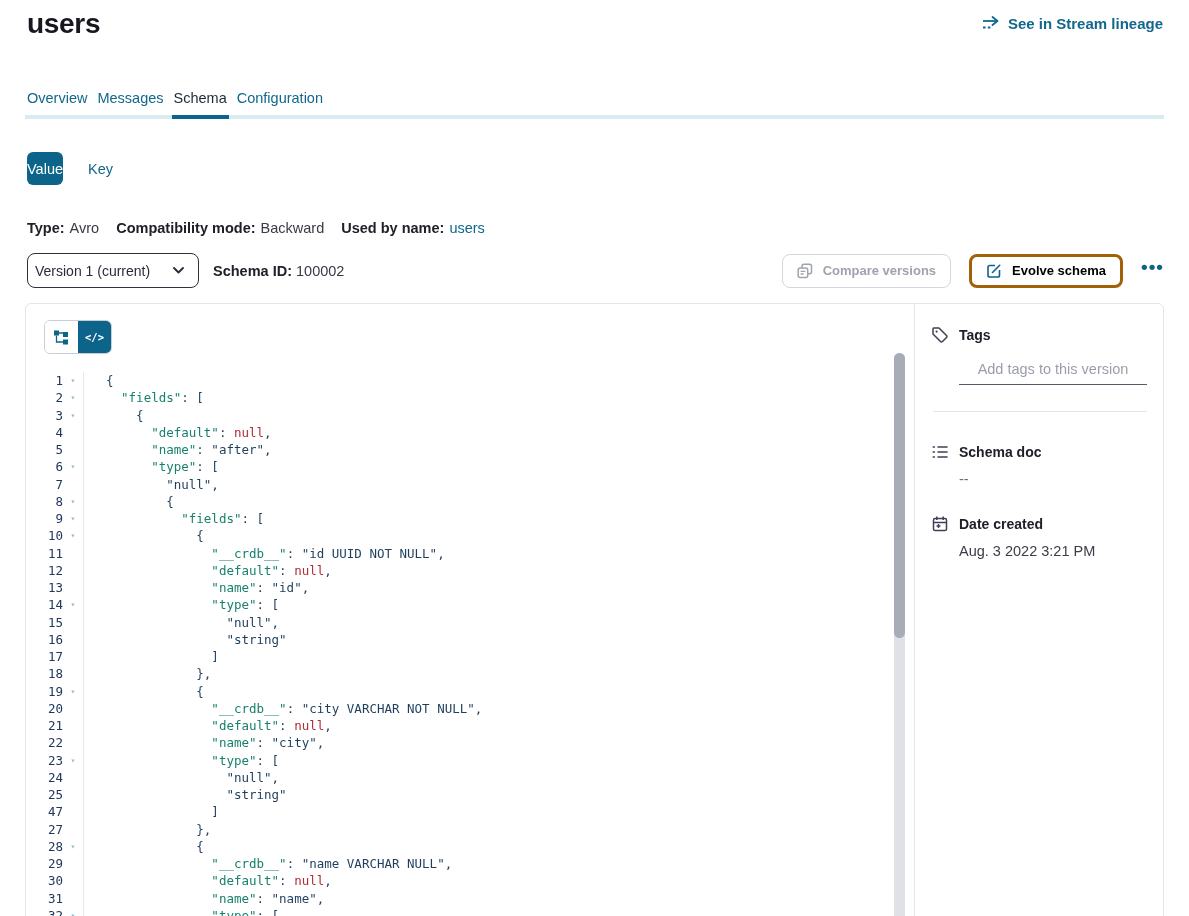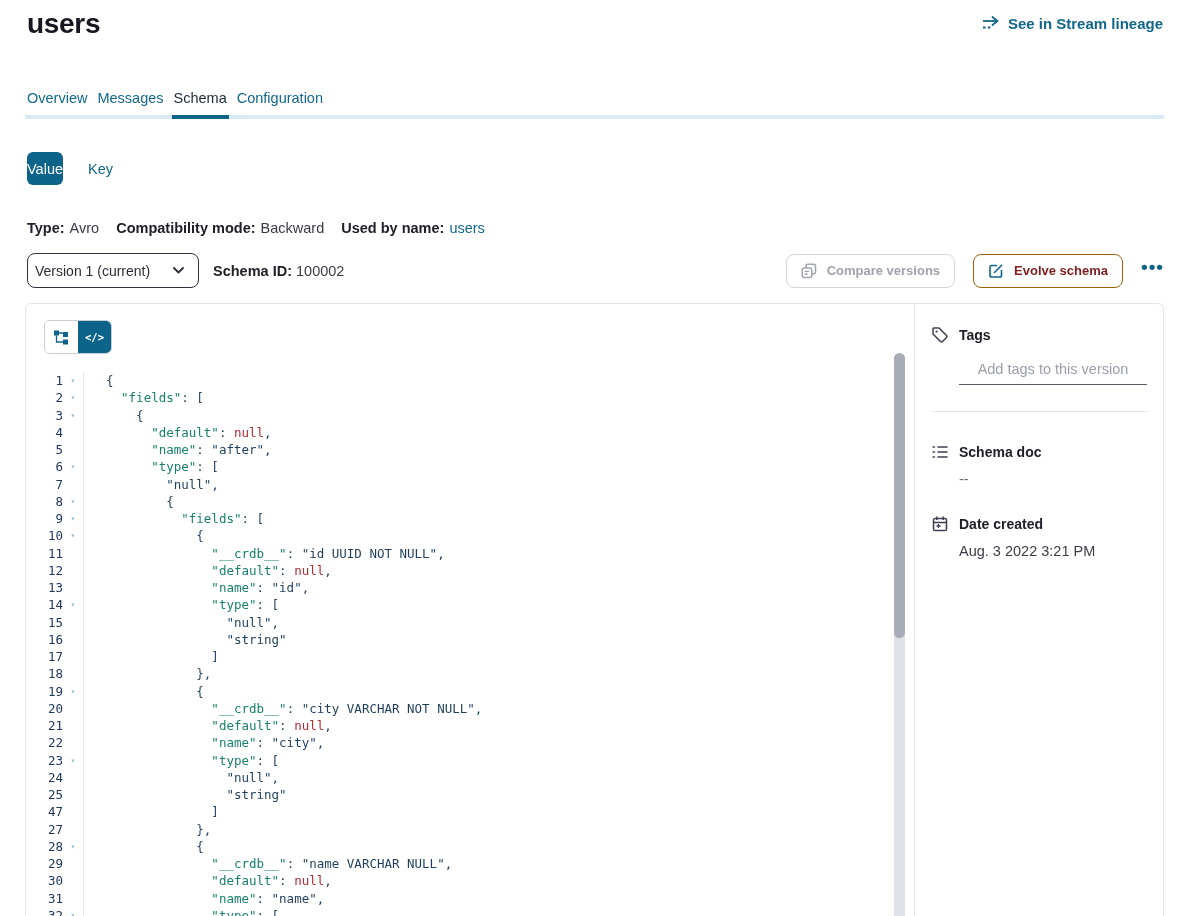--- a/index.html
+++ b/index.html
@@ -40,21 +40,21 @@
   .vr-left { display:flex; align-items:center; }
   .version-select { width:172px; height:35px; border:1px solid #30303e; border-radius:8px;
     display:flex; align-items:center; justify-content:space-between; padding:0 7px;
     font-size:14px; color:#2c2c38; cursor:pointer; background:#fff; }
   .schema-id { margin-left:14px; font-size:14.5px; color:#3a3a46; }
   .schema-id b { color:#202029; }
   .vr-right { display:flex; align-items:center; gap:18px; }
   .btn { display:flex; align-items:center; gap:8px; height:34px; padding:0 14px; border-radius:8px;
     background:#fff; font-size:13px; font-weight:600; font-family:inherit; cursor:pointer; }
   .btn-disabled { border:1px solid #d4d6dc; color:#9fa3ae; cursor:default; }
-  .btn-primary { border:1px solid #a16207; color:#7f1d1d;justify-content:space-between; }
+  .btn-primary { border:3px solid #a16207; color:#000000;justify-content:space-between; }
   .more-btn { color:#0c648a; font-size:19px; letter-spacing:1px; font-weight:700; cursor:pointer;
     padding-bottom:8px; }
 
   
   .card { position:absolute; left:25px; top:303px; width:1139px; height:620px;
     border:1px solid #e4e5e9; border-radius:6px; display:flex; background:#fff; overflow:hidden; }
   .code-panel { position:relative; width:894px; border-right:1px solid #e4e5e9; overflow:hidden; }
   .view-toggle { position:absolute; left:18px; top:16px; display:flex; border:1px solid #c9cdd6;
     border-radius:6px; overflow:hidden; }
   .vt-seg { width:33px; height:32px; display:flex; align-items:center; justify-content:center; cursor:pointer; }

